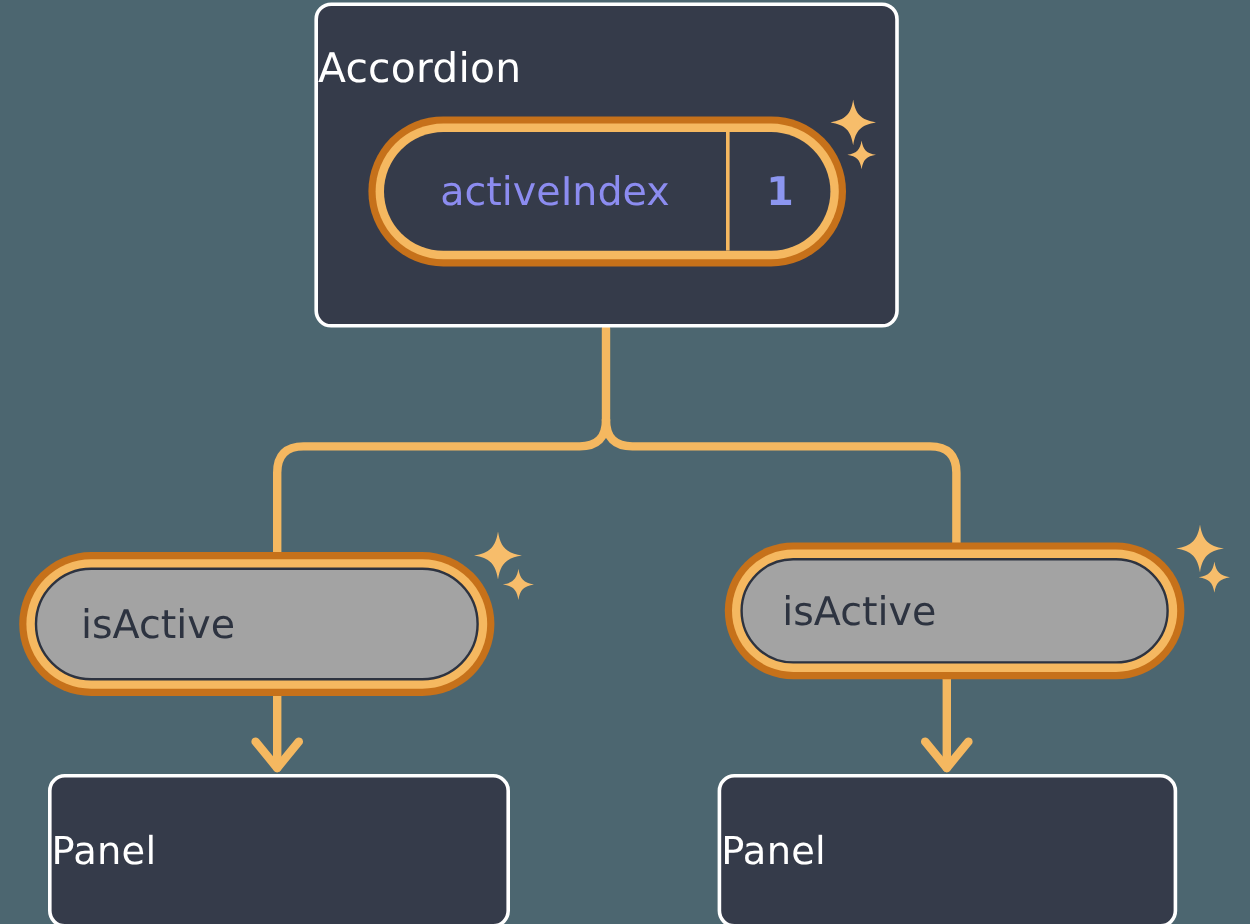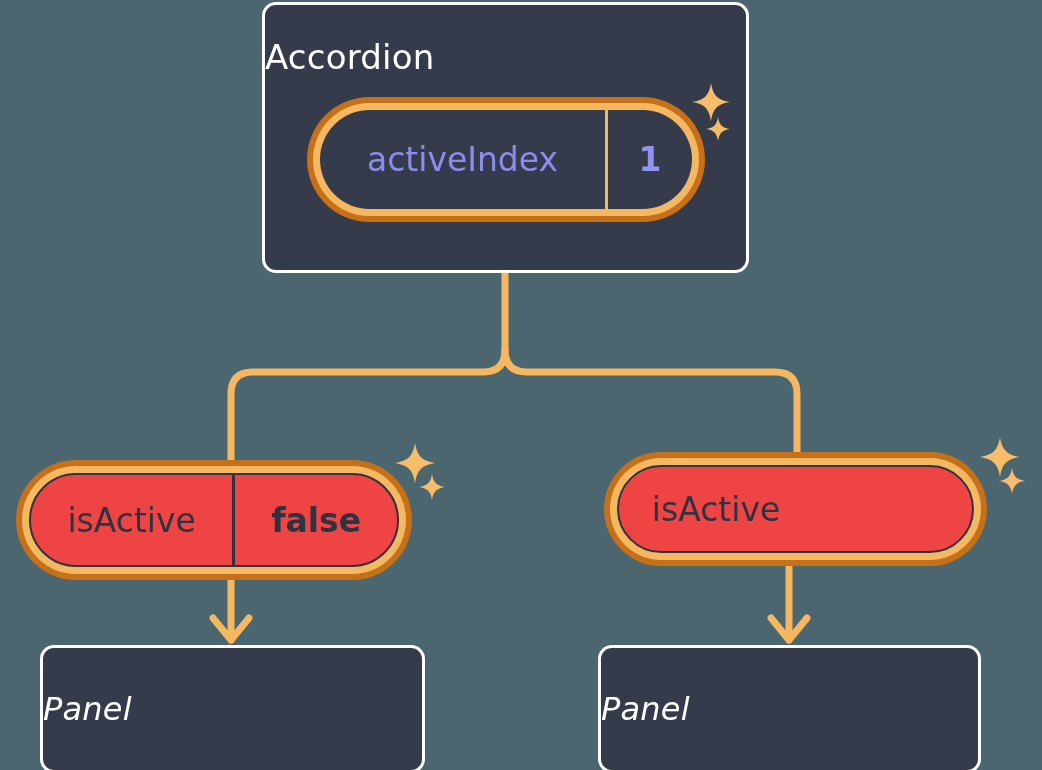--- a/index.html
+++ b/index.html
@@ -62,21 +62,21 @@
   }
   #accordion-box .comp-title { top: 32px; }
 
   
   .panel-box {
     height: 128px;
     top: 645px;
   }
   #panel-left  { left: 40px;  width: 385px; }
   #panel-right { left: 598px; width: 383px; }
-  .panel-box .comp-title { top: 42px; font-size: 32px; font-style: italic; }
+  .panel-box .comp-title { top: 42px; font-size: 32px; }
 
   
   .pill {
     position: absolute;
     box-sizing: border-box;
     display: flex;
     align-items: stretch;
     border-radius: 999px;
     z-index: 4;
   }
@@ -126,21 +126,21 @@
   }
   .pill--dark .pill-val {
     color: #8c96f0;
     font-size: 33px;
     font-weight: 700;
     border-left: 3px solid #f5b860;
   }
 
   
   .pill--purple .pill-face {
-    background: #ef4444;
+    background: #a3a3a3;
     border: 2px solid #2d3340;
   }
   .pill--purple .pill-key {
     color: #2d3340;
     font-size: 33px;
     font-weight: 400;
   }
   .pill--purple .pill-val {
     color: #2d3340;
     font-size: 33px;
@@ -226,21 +226,20 @@
         </div>
       </div>
     </div>
   </div>
 
   <div id="pill-is-active-left" class="pill pill--purple">
     <div class="pill-outer">
       <div class="pill-inner">
         <div class="pill-face">
           <div class="pill-key">isActive</div>
-          <div class="pill-val">false</div>
         </div>
       </div>
     </div>
   </div>
 
   <div id="pill-is-active-right" class="pill pill--purple">
     <div class="pill-outer">
       <div class="pill-inner">
         <div class="pill-face">
           <div class="pill-key">isActive</div>

